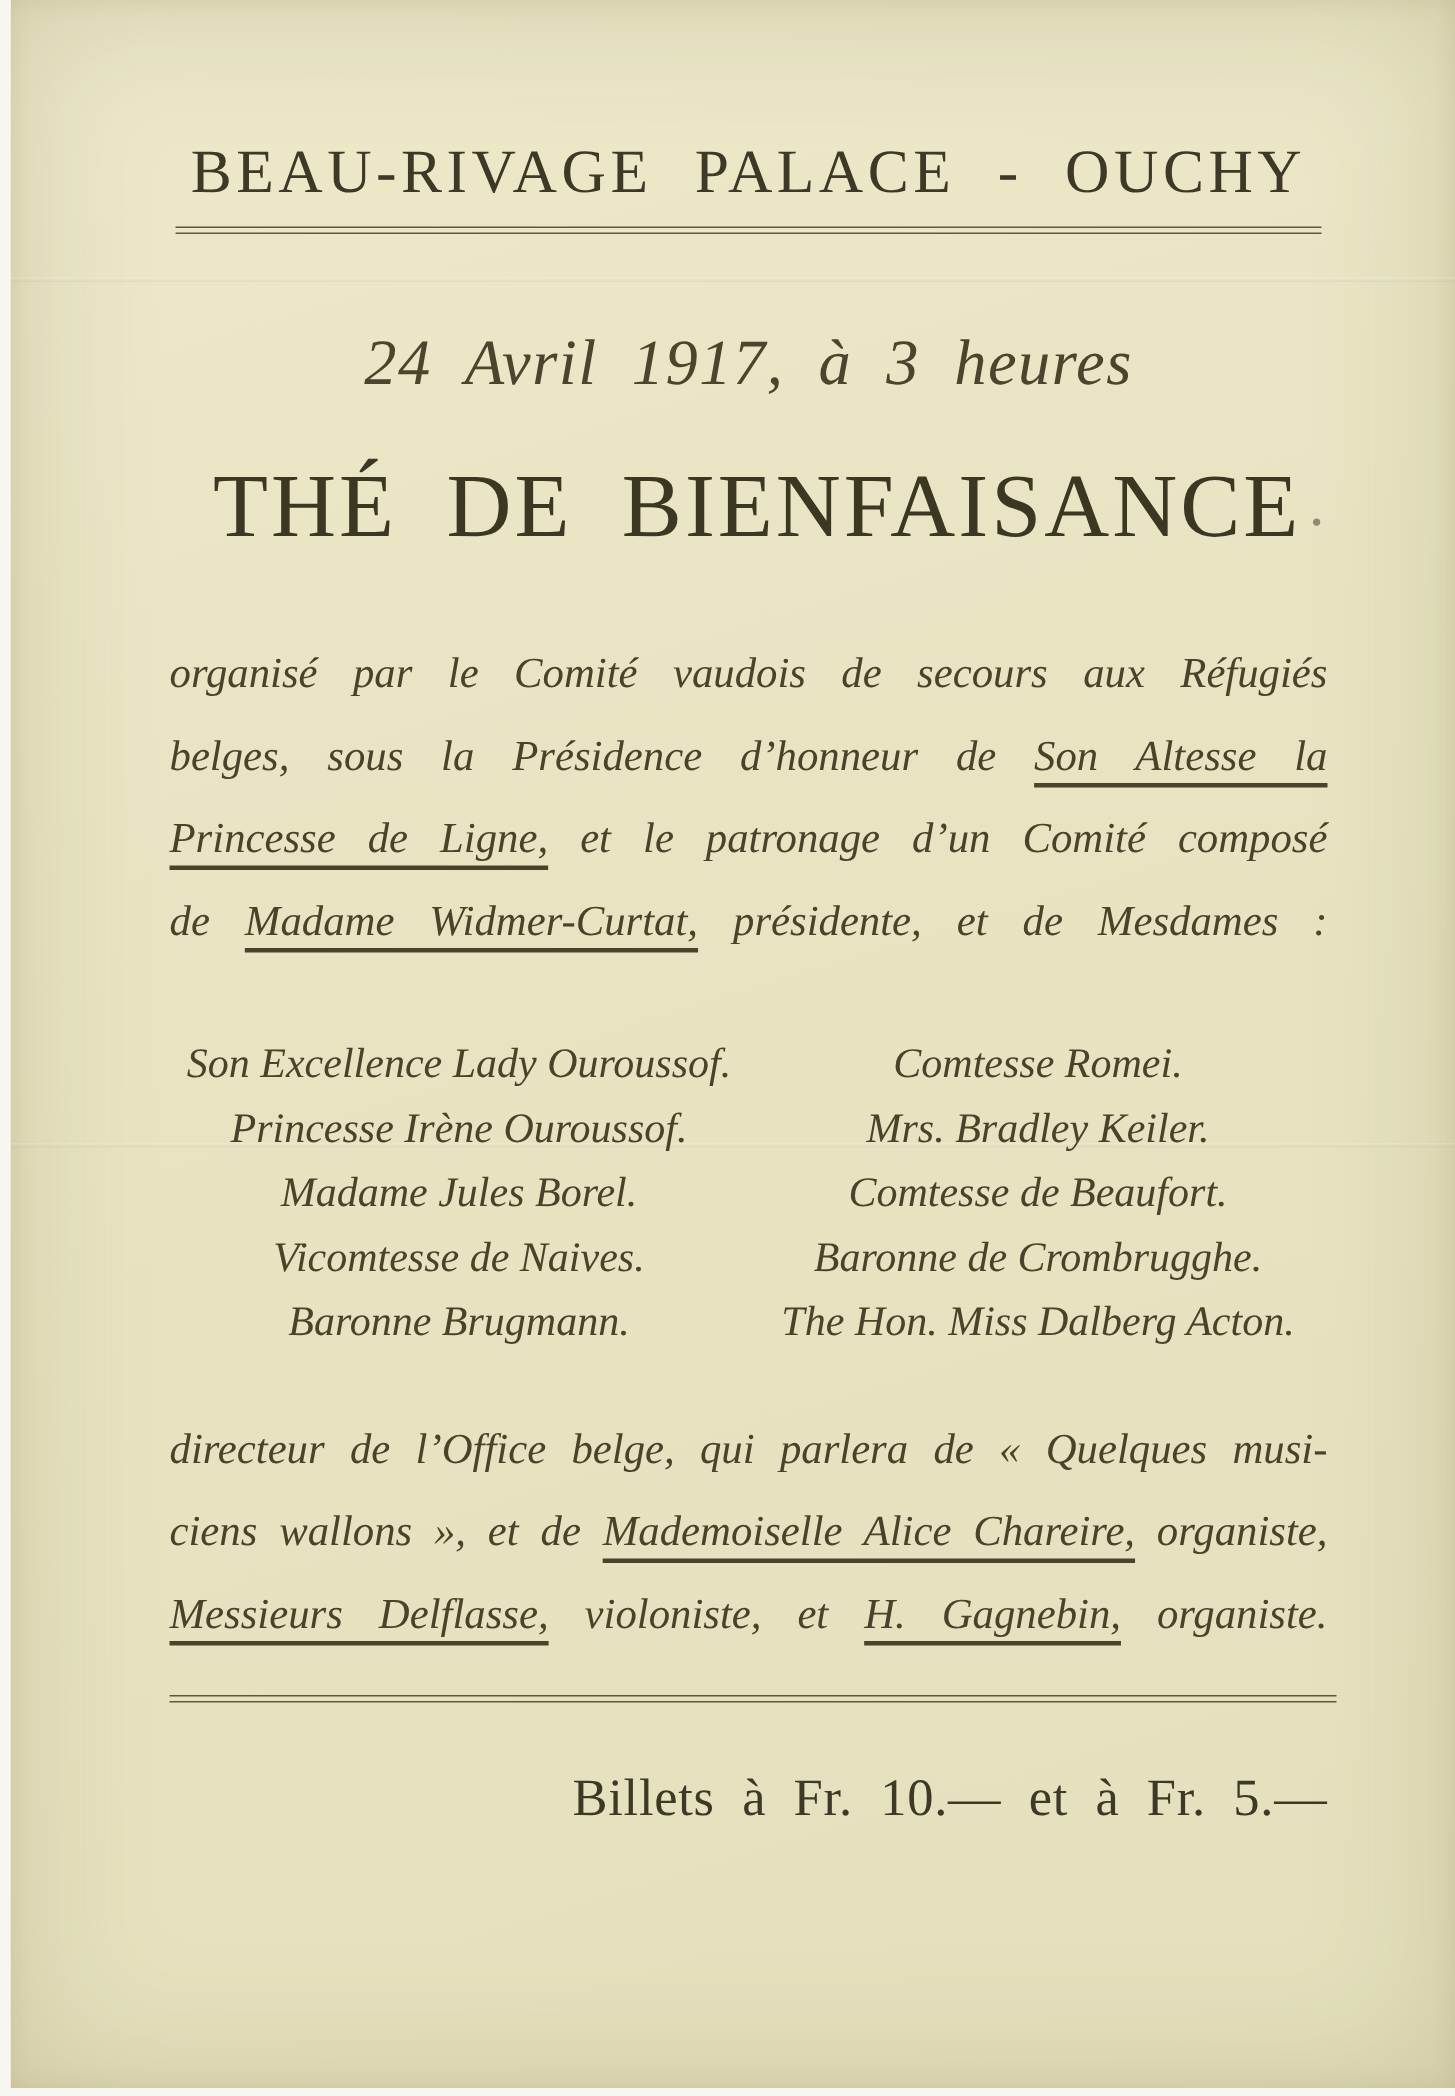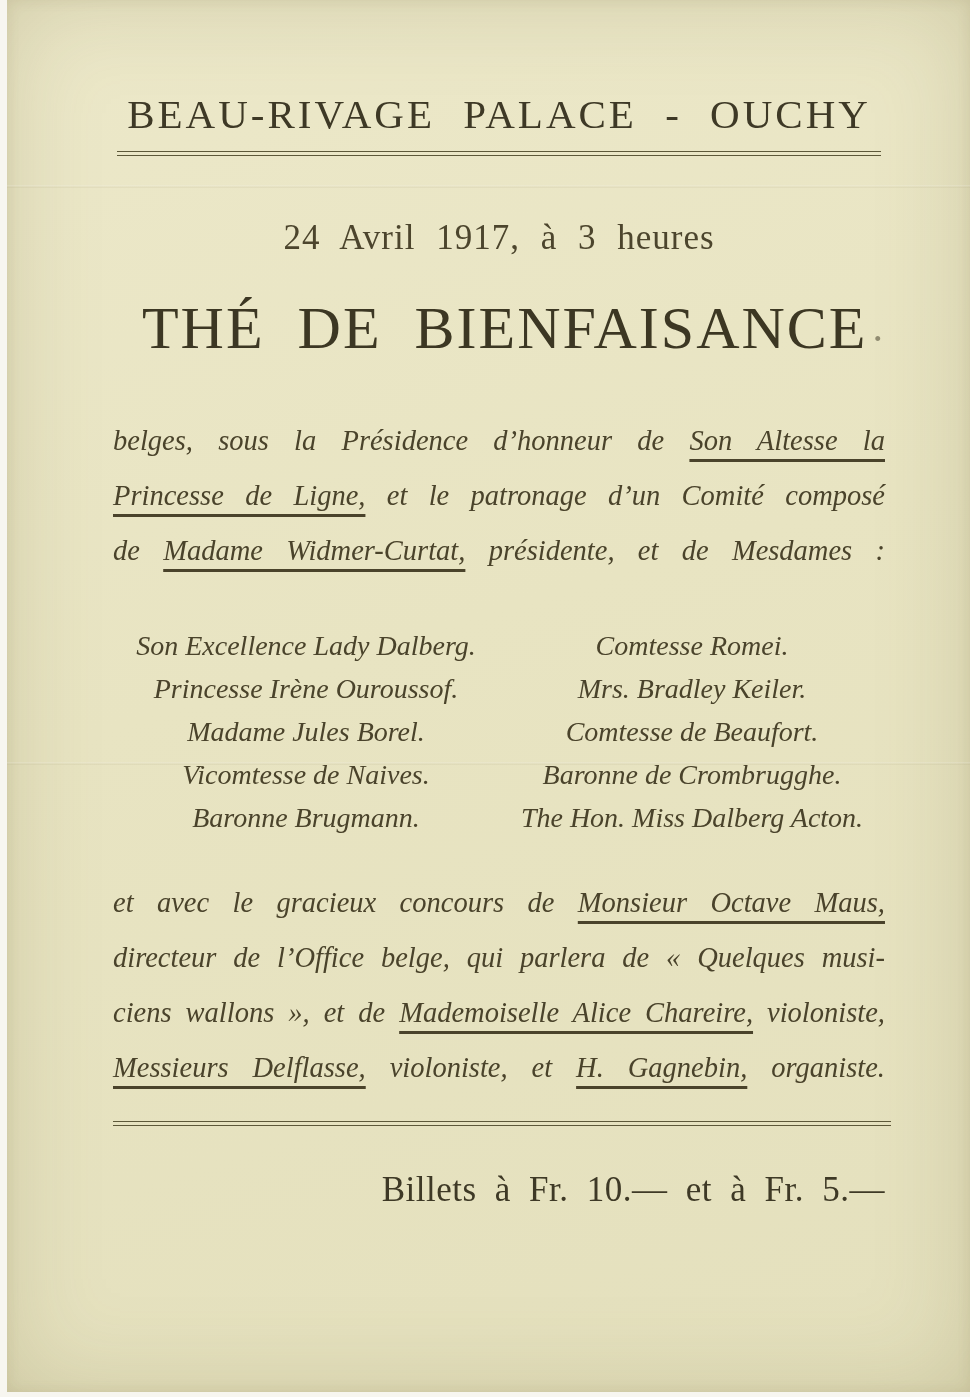--- a/index.html
+++ b/index.html
@@ -28,21 +28,21 @@
     color:#3e3926;
   }
   .rule {
     margin:13px auto 0; width:764px; height:3px;
     border-top:1.5px solid #5d5839; border-bottom:1.5px solid #5d5839;
   }
   .rule.bottom { width:778px; margin-top:26px; }
 
   .date-line {
     margin-top:62px; text-align:center;
-    font-size:35px; color:#4c452d;
+    font-style:italic; font-size:43px; color:#4c452d;
     letter-spacing:1px; word-spacing:11px;
   }
   .event-title {
     margin:36px 0 0; text-align:right;
     font-size:60px; font-weight:normal; letter-spacing:2px; word-spacing:16px;
     color:#3c3723;
   }
   .title-dot { opacity:.5; margin-left:5px; position:relative; bottom:7px; font-size:42px; }
 
   .para { margin-top:50px; font-style:italic; font-size:28.5px; color:#4a432b; }
@@ -82,46 +82,46 @@
   <div class="content">
 
     <h1 class="hotel">BEAU-RIVAGE PALACE - OUCHY</h1>
     <div class="rule top"></div>
 
     <div class="date-line">24 Avril 1917, à 3 heures</div>
 
     <h2 class="event-title"><span>THÉ DE BIENFAISANCE</span><span class="title-dot">.</span></h2>
 
     <div class="para intro">
+      <div class="jline"><span>organisé par le Comité vaudois de secours aux Réfugiés</span></div>
       <div class="jline"><span>belges, sous la Présidence d’honneur de </span><span class="u">Son Altesse la</span></div>
       <div class="jline"><span class="u">Princesse de Ligne,</span><span> et le patronage d’un Comité composé</span></div>
       <div class="jline"><span>de </span><span class="u">Madame Widmer-Curtat,</span><span> présidente, et de Mesdames :</span></div>
     </div>
 
     <div class="committee">
       <div class="col">
-        <div class="member">Son Excellence Lady Dalberg.</div>
+        <div class="member">Son Excellence Lady Ouroussof.</div>
         <div class="member">Princesse Irène Ouroussof.</div>
         <div class="member">Madame Jules Borel.</div>
         <div class="member">Vicomtesse de Naives.</div>
         <div class="member">Baronne Brugmann.</div>
       </div>
       <div class="col">
         <div class="member">Comtesse Romei.</div>
         <div class="member">Mrs. Bradley Keiler.</div>
         <div class="member">Comtesse de Beaufort.</div>
         <div class="member">Baronne de Crombrugghe.</div>
         <div class="member">The Hon. Miss Dalberg Acton.</div>
       </div>
     </div>
 
     <div class="para concours">
-      <div class="jline"><span>et avec le gracieux concours de </span><span class="u">Monsieur Octave Maus,</span></div>
       <div class="jline"><span>directeur de l’Office belge, qui parlera de « Quelques musi-</span></div>
-      <div class="jline"><span>ciens wallons », et de </span><span class="u">Mademoiselle Alice Chareire,</span><span> violoniste,</span></div>
+      <div class="jline"><span>ciens wallons », et de </span><span class="u">Mademoiselle Alice Chareire,</span><span> organiste,</span></div>
       <div class="jline"><span class="u">Messieurs Delflasse,</span><span> violoniste, et </span><span class="u">H. Gagnebin,</span><span> organiste.</span></div>
     </div>
 
     <div class="rule bottom"></div>
 
     <div class="tickets">Billets à Fr. 10.— et à Fr. 5.—</div>
 
   </div>
 </div>
 

